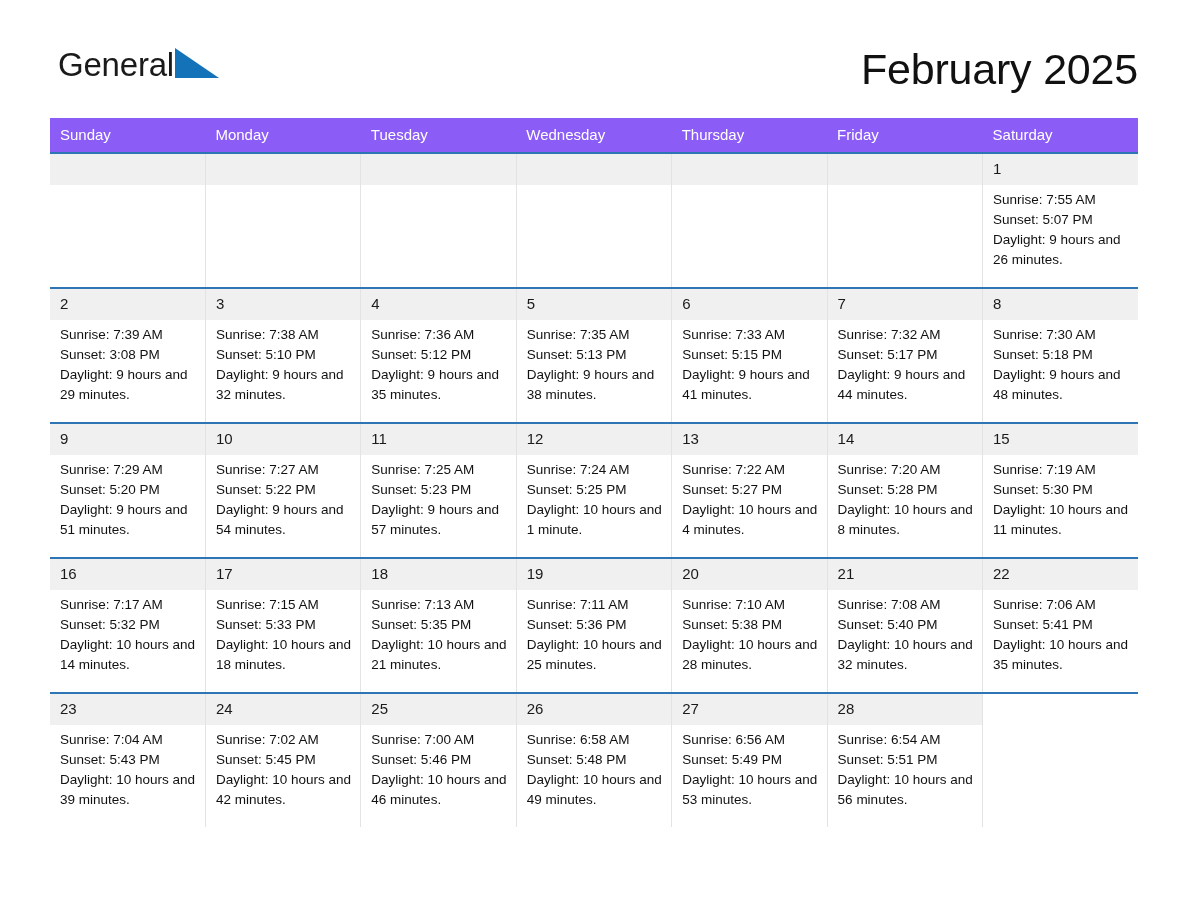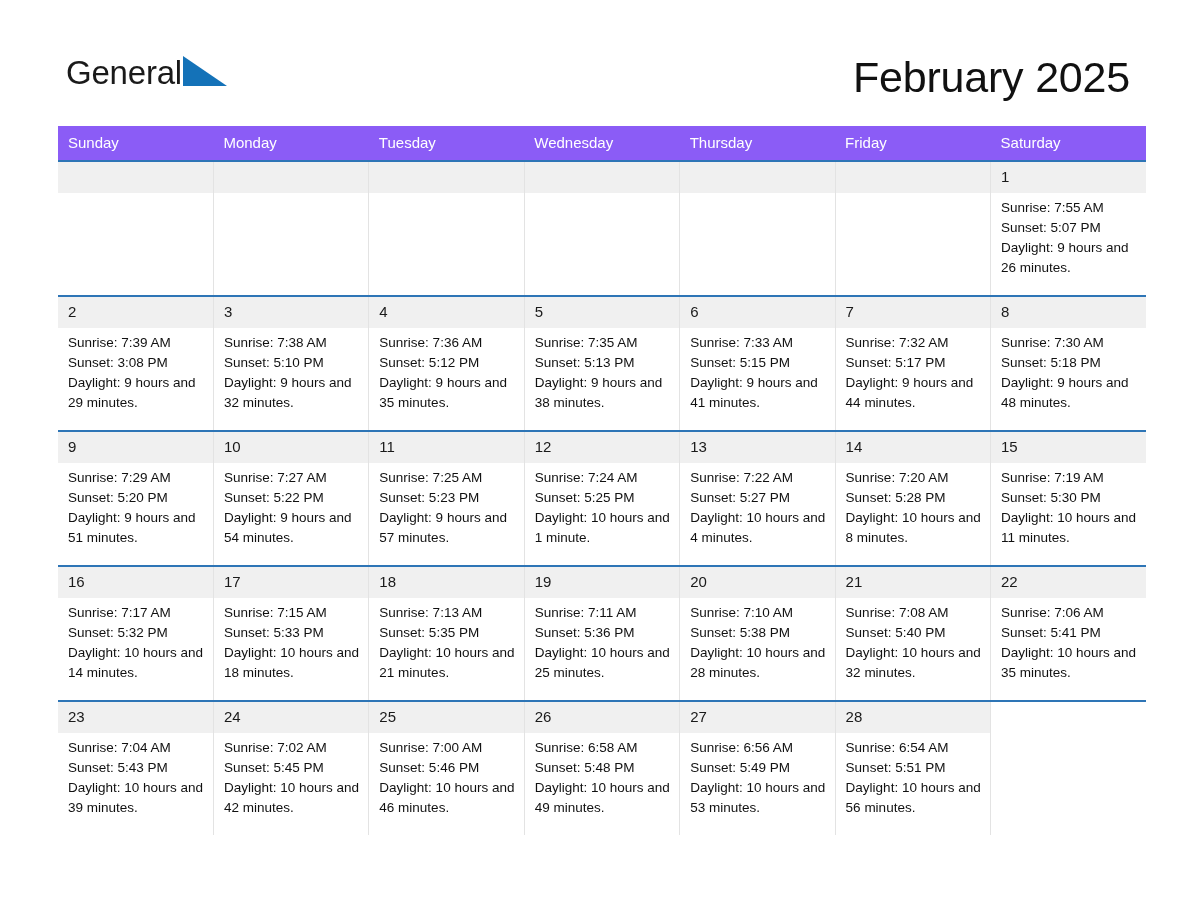--- a/index.html
+++ b/index.html
@@ -13,21 +13,21 @@
     height: 918px;
     font-family: "Liberation Sans", sans-serif;
     color: #000000;
     -webkit-font-smoothing: antialiased;
   }
   .page {
     position: relative;
     width: 1188px;
     height: 918px;
     box-sizing: border-box;
-    padding: 8px;
+    padding: 0;
   }
 
   
   .header {
     position: relative;
     height: 118px;
     margin: 0 50px 0 56px;
   }
   .logo {
     position: absolute;

